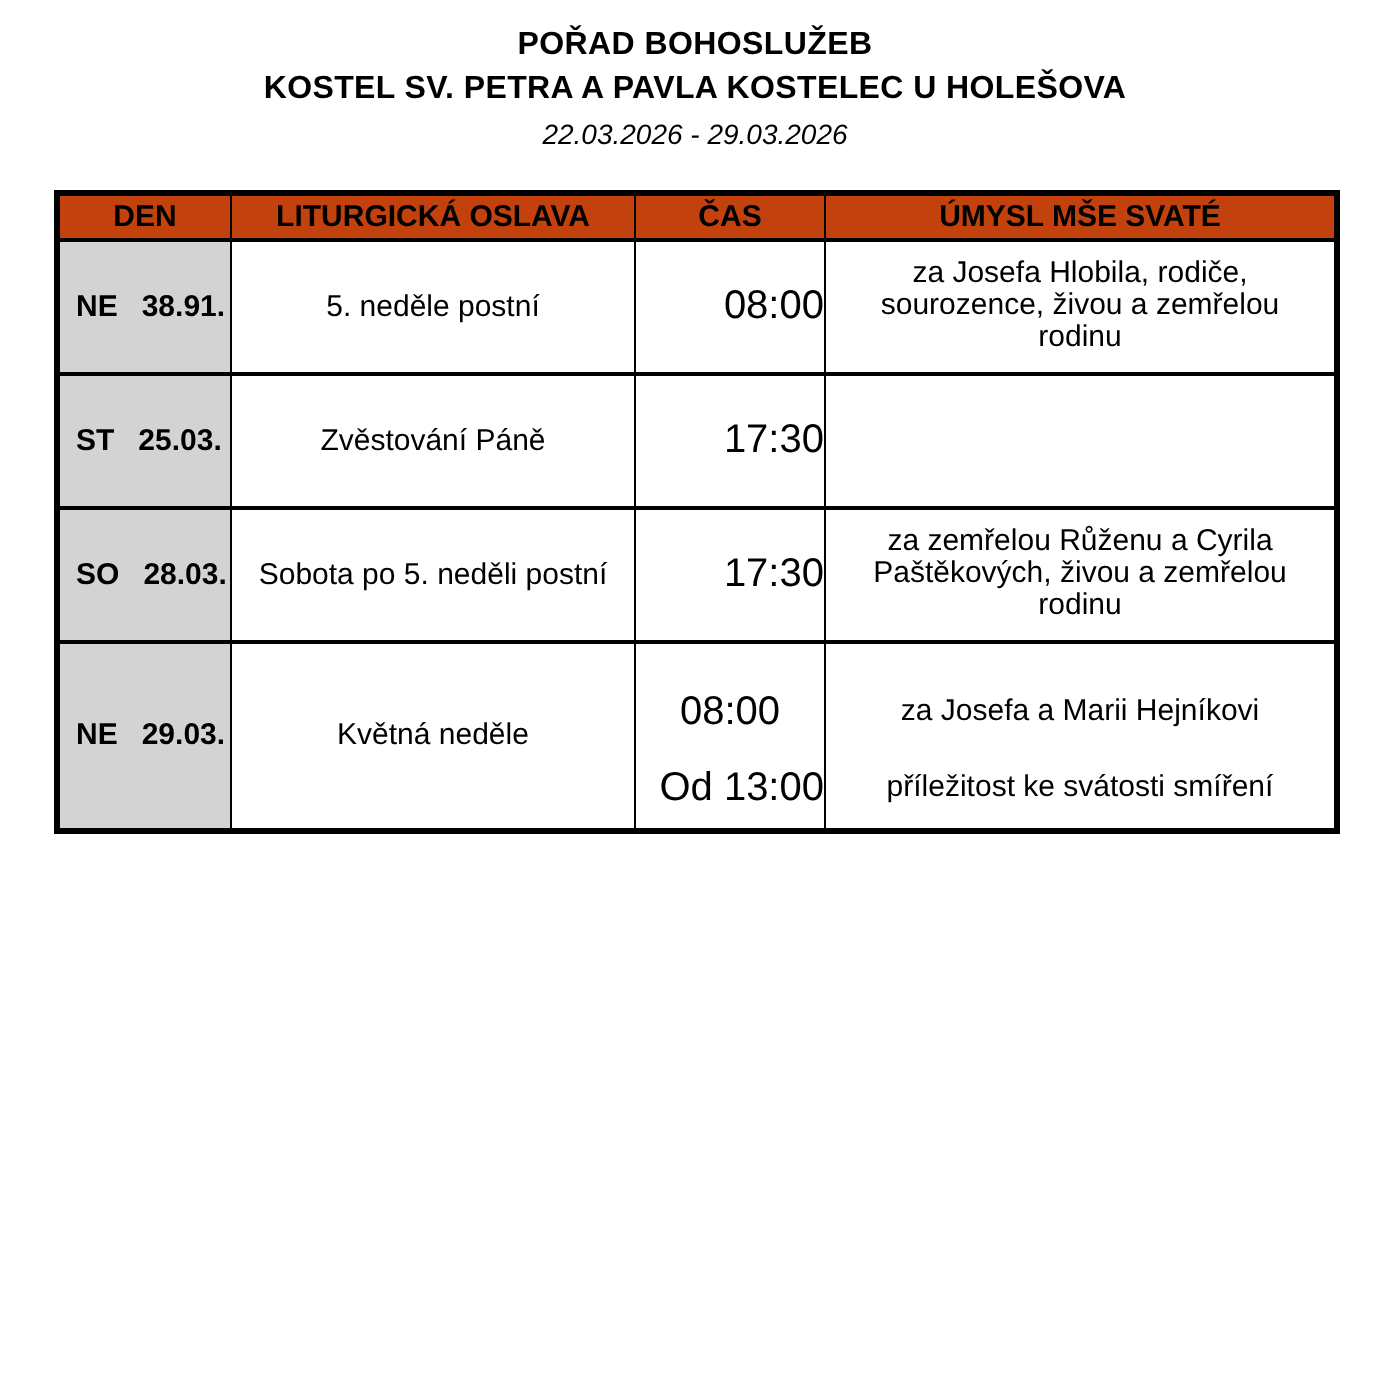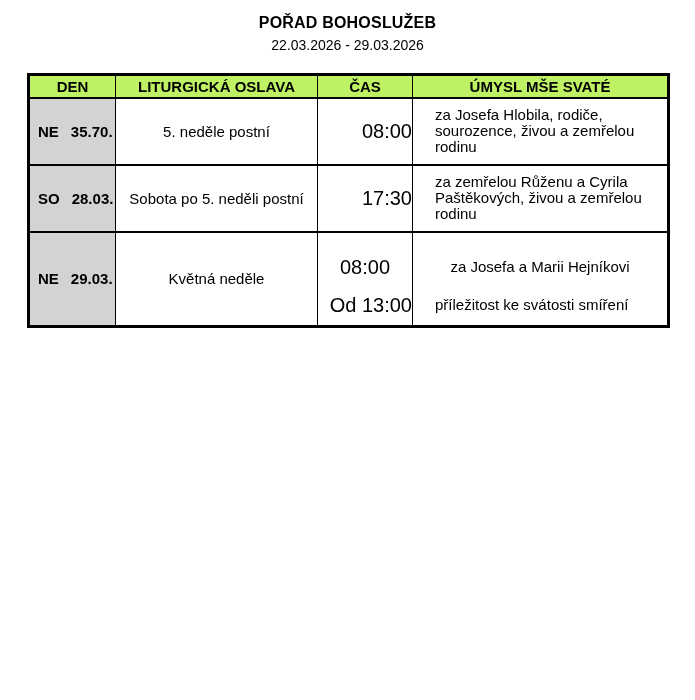--- a/index.html
+++ b/index.html
@@ -10,41 +10,41 @@
     font-family: "Liberation Sans", sans-serif;
   }
   .page { width: 695px; height: 700px; overflow: hidden; }
 
   
   .doc-header { text-align: center; padding-top: 12px; }
   .doc-title, .doc-subtitle {
     font-size: 16px; font-weight: bold; line-height: 22px;
     letter-spacing: 0.2px;
   }
-  .doc-daterange { font-size: 14px; line-height: 20px; margin-top: 1px; }
+  .doc-daterange { font-size: 14px; line-height: 20px; margin-top: 1px; font-style: italic; }
 
   
   table.schedule {
     border-collapse: collapse;
     table-layout: fixed;
     width: 640px;
     margin: 18px 0 0 27px;
     border: 3px solid #000000;
   }
   .schedule th, .schedule td {
     border-left: 1px solid #000000;
     border-right: 1px solid #000000;
     border-top: 2px solid #000000;
     border-bottom: 2px solid #000000;
     vertical-align: middle;
     overflow: hidden;
   }
   .schedule thead tr { height: 23px; }
   .schedule th {
-    background: #bef264;
+    background: #c2410c;
     font-size: 15px; font-weight: bold;
     text-align: center;
   }
   .schedule tbody tr { height: 67px; }
   .schedule tbody tr.tall-row { height: 86px; }
 
   td.day-cell {
     background: #d3d3d3;
     font-size: 15px; font-weight: bold;
   }
@@ -55,21 +55,21 @@
   }
   td.celebration-cell {
     font-size: 15px; text-align: center;
     padding: 12px 3px; line-height: 17px;
   }
   td.time-cell {
     font-size: 20px; text-align: right;
     line-height: 17px;
   }
   td.intention-cell {
-    font-size: 15px; 
+    font-size: 15px; text-align: center;
     padding: 5px 22px; line-height: 16px;
   }
 
   
   .split {
     height: 82px;
     display: flex; flex-direction: column;
     padding-bottom: 7px;
   }
   .split-main {
@@ -78,20 +78,21 @@
   }
   .split-sub { flex: 0 0 auto; line-height: 16px; }
 </style>
 </head>
 <body>
 
 <div class="page">
 
   <div class="doc-header">
     <div class="doc-title">POŘAD BOHOSLUŽEB</div>
+    <div class="doc-subtitle">KOSTEL SV. PETRA A PAVLA KOSTELEC U HOLEŠOVA</div>
     <div class="doc-daterange">22.03.2026 - 29.03.2026</div>
   </div>
 
   <table class="schedule">
     <colgroup>
       <col style="width:87px">
       <col style="width:202px">
       <col style="width:95px">
       <col style="width:256px">
     </colgroup>
@@ -101,26 +102,37 @@
         <th>LITURGICKÁ OSLAVA</th>
         <th>ČAS</th>
         <th>ÚMYSL MŠE SVATÉ</th>
       </tr>
     </thead>
     <tbody id="schedule-body">
         <tr>
           <td class="day-cell">
             <div class="day-inner">
               <span class="day-abbr">NE</span>
-              <span class="day-date">35.70.</span>
+              <span class="day-date">38.91.</span>
             </div>
           </td>
           <td class="celebration-cell">5. neděle postní</td>
           <td class="time-cell">08:00</td>
           <td class="intention-cell">za Josefa Hlobila, rodiče, sourozence, živou a zemřelou rodinu</td>
+        </tr>
+        <tr>
+          <td class="day-cell">
+            <div class="day-inner">
+              <span class="day-abbr">ST</span>
+              <span class="day-date">25.03.</span>
+            </div>
+          </td>
+          <td class="celebration-cell">Zvěstování Páně</td>
+          <td class="time-cell">17:30</td>
+          <td class="intention-cell"></td>
         </tr>
         <tr>
           <td class="day-cell">
             <div class="day-inner">
               <span class="day-abbr">SO</span>
               <span class="day-date">28.03.</span>
             </div>
           </td>
           <td class="celebration-cell">Sobota po 5. neděli postní</td>
           <td class="time-cell">17:30</td>

